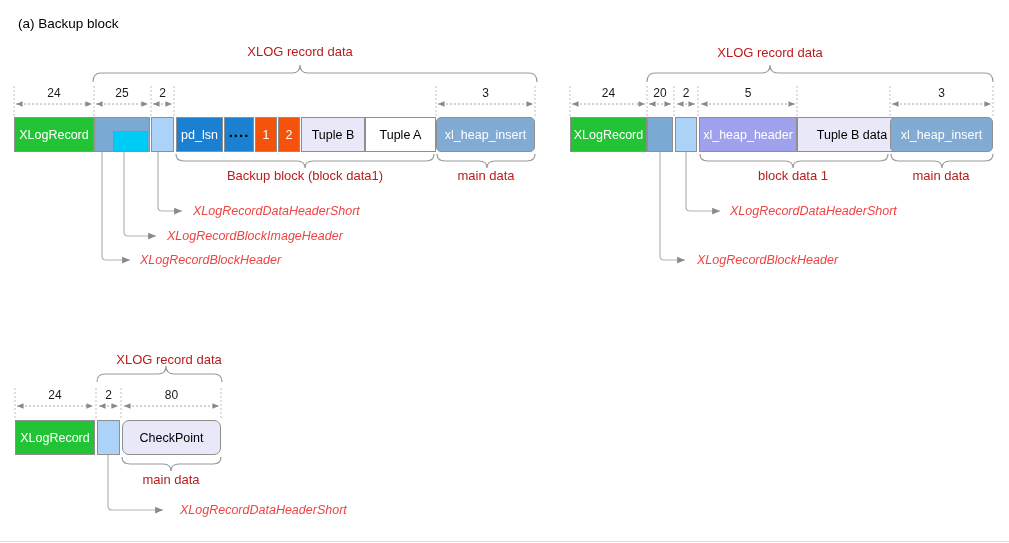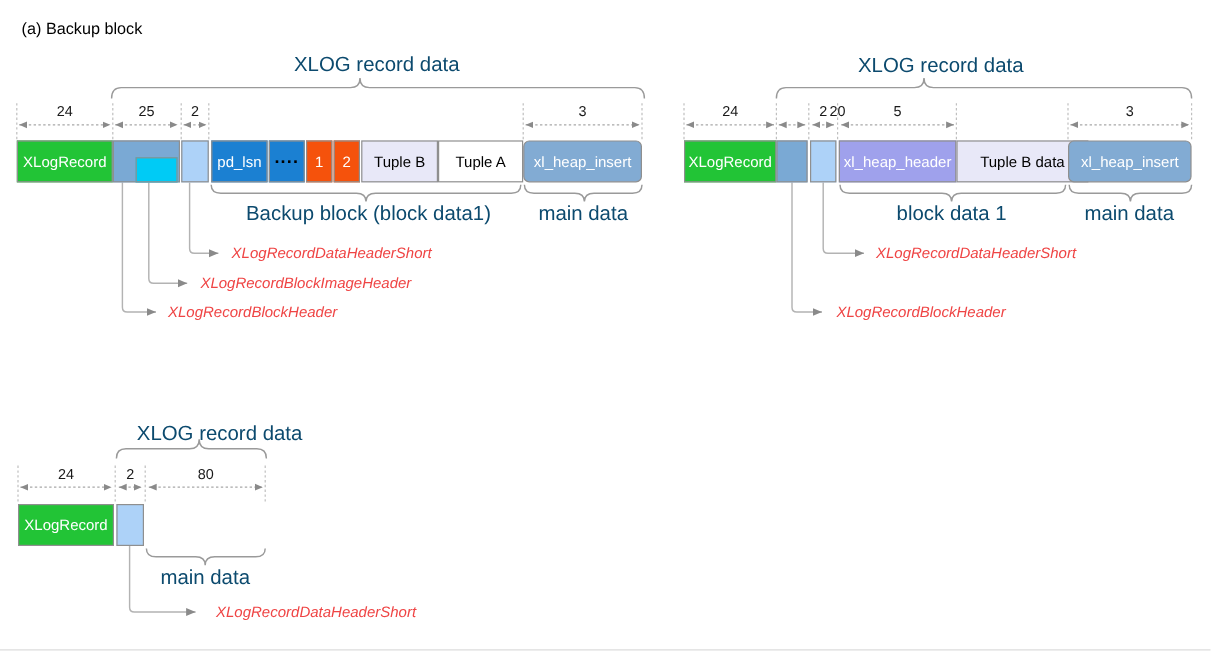--- a/index.html
+++ b/index.html
@@ -2,21 +2,21 @@
 <html><head>
 <meta charset="utf-8">
 <style>
   html,body { margin:0; padding:0; background:#ffffff; }
   #canvas {
     position:relative; width:1009px; height:543px; background:#ffffff;
     font-family:"Liberation Sans", sans-serif; overflow:hidden;
   }
   .abs { position:absolute; white-space:nowrap; }
   .title { font-size:13.5px; color:#000; }
-  .lbl { font-size:17px; color:#0c4a6e; text-align:center; }
+  .lbl { font-size:13px; color:#b91c1c; text-align:center; }
   .num { font-size:12px; color:#1a1a1a; text-align:center; line-height:14px; }
   .structlbl { font-size:12.5px; font-style:italic; color:#ef4444; }
   .blk {
     position:absolute; height:35px; box-sizing:border-box;
     border:1px solid #8f8f8f; display:flex; align-items:center; justify-content:center;
     font-size:12.5px; color:#000; white-space:nowrap; overflow:hidden;
   }
   .green   { background:#22C436; color:#fff; }
   .steel   { background:#7AA9D4; }
   .cyanb   { background:#00CBF5; }
@@ -128,21 +128,21 @@
   <div class="abs lbl" style="left:205px;top:168px;width:200px">Backup block (block data1)</div>
   <div class="abs lbl" style="left:436px;top:168px;width:100px">main data</div>
 
   <div class="abs structlbl" style="left:193px;top:204px">XLogRecordDataHeaderShort</div>
   <div class="abs structlbl" style="left:167px;top:229px">XLogRecordBlockImageHeader</div>
   <div class="abs structlbl" style="left:140px;top:253px">XLogRecordBlockHeader</div>
 
   <div class="abs lbl" style="left:715px;top:45px;width:110px">XLOG record data</div>
 
   <div class="abs num" style="left:570px;top:86px;width:77px">24</div>
-  <div class="abs num" style="left:685px;top:86px;width:26px">20</div>
+  <div class="abs num" style="left:647px;top:86px;width:26px">20</div>
   <div class="abs num" style="left:675px;top:86px;width:22px">2</div>
   <div class="abs num" style="left:699px;top:86px;width:98px">5</div>
   <div class="abs num" style="left:890px;top:86px;width:103px">3</div>
 
   <div class="blk green" style="left:570px;top:117px;width:77px">XLogRecord</div>
   <div class="blk steel" style="left:647px;top:117px;width:26px"></div>
   <div class="blk lblue" style="left:675px;top:117px;width:22px"></div>
   <div class="blk peri" style="left:699px;top:117px;width:98px">xl_heap_header</div>
   <div class="blk lav" style="left:797px;top:117px;width:110px">Tuple B data</div>
   <div class="blk grayblue" style="left:890px;top:117px;width:103px">xl_heap_insert</div>
@@ -154,17 +154,18 @@
   <div class="abs structlbl" style="left:697px;top:253px">XLogRecordBlockHeader</div>
 
   <div class="abs lbl" style="left:114px;top:352px;width:110px">XLOG record data</div>
 
   <div class="abs num" style="left:15px;top:388px;width:80px">24</div>
   <div class="abs num" style="left:97px;top:388px;width:23px">2</div>
   <div class="abs num" style="left:122px;top:388px;width:99px">80</div>
 
   <div class="blk green" style="left:15px;top:420px;width:80px">XLogRecord</div>
   <div class="blk lblue" style="left:97px;top:420px;width:23px"></div>
+  <div class="blk lav rounded7" style="left:122px;top:420px;width:99px">CheckPoint</div>
 
   <div class="abs lbl" style="left:121px;top:472px;width:100px">main data</div>
   <div class="abs structlbl" style="left:180px;top:503px">XLogRecordDataHeaderShort</div>
 
 </div>
 
 </body></html>

